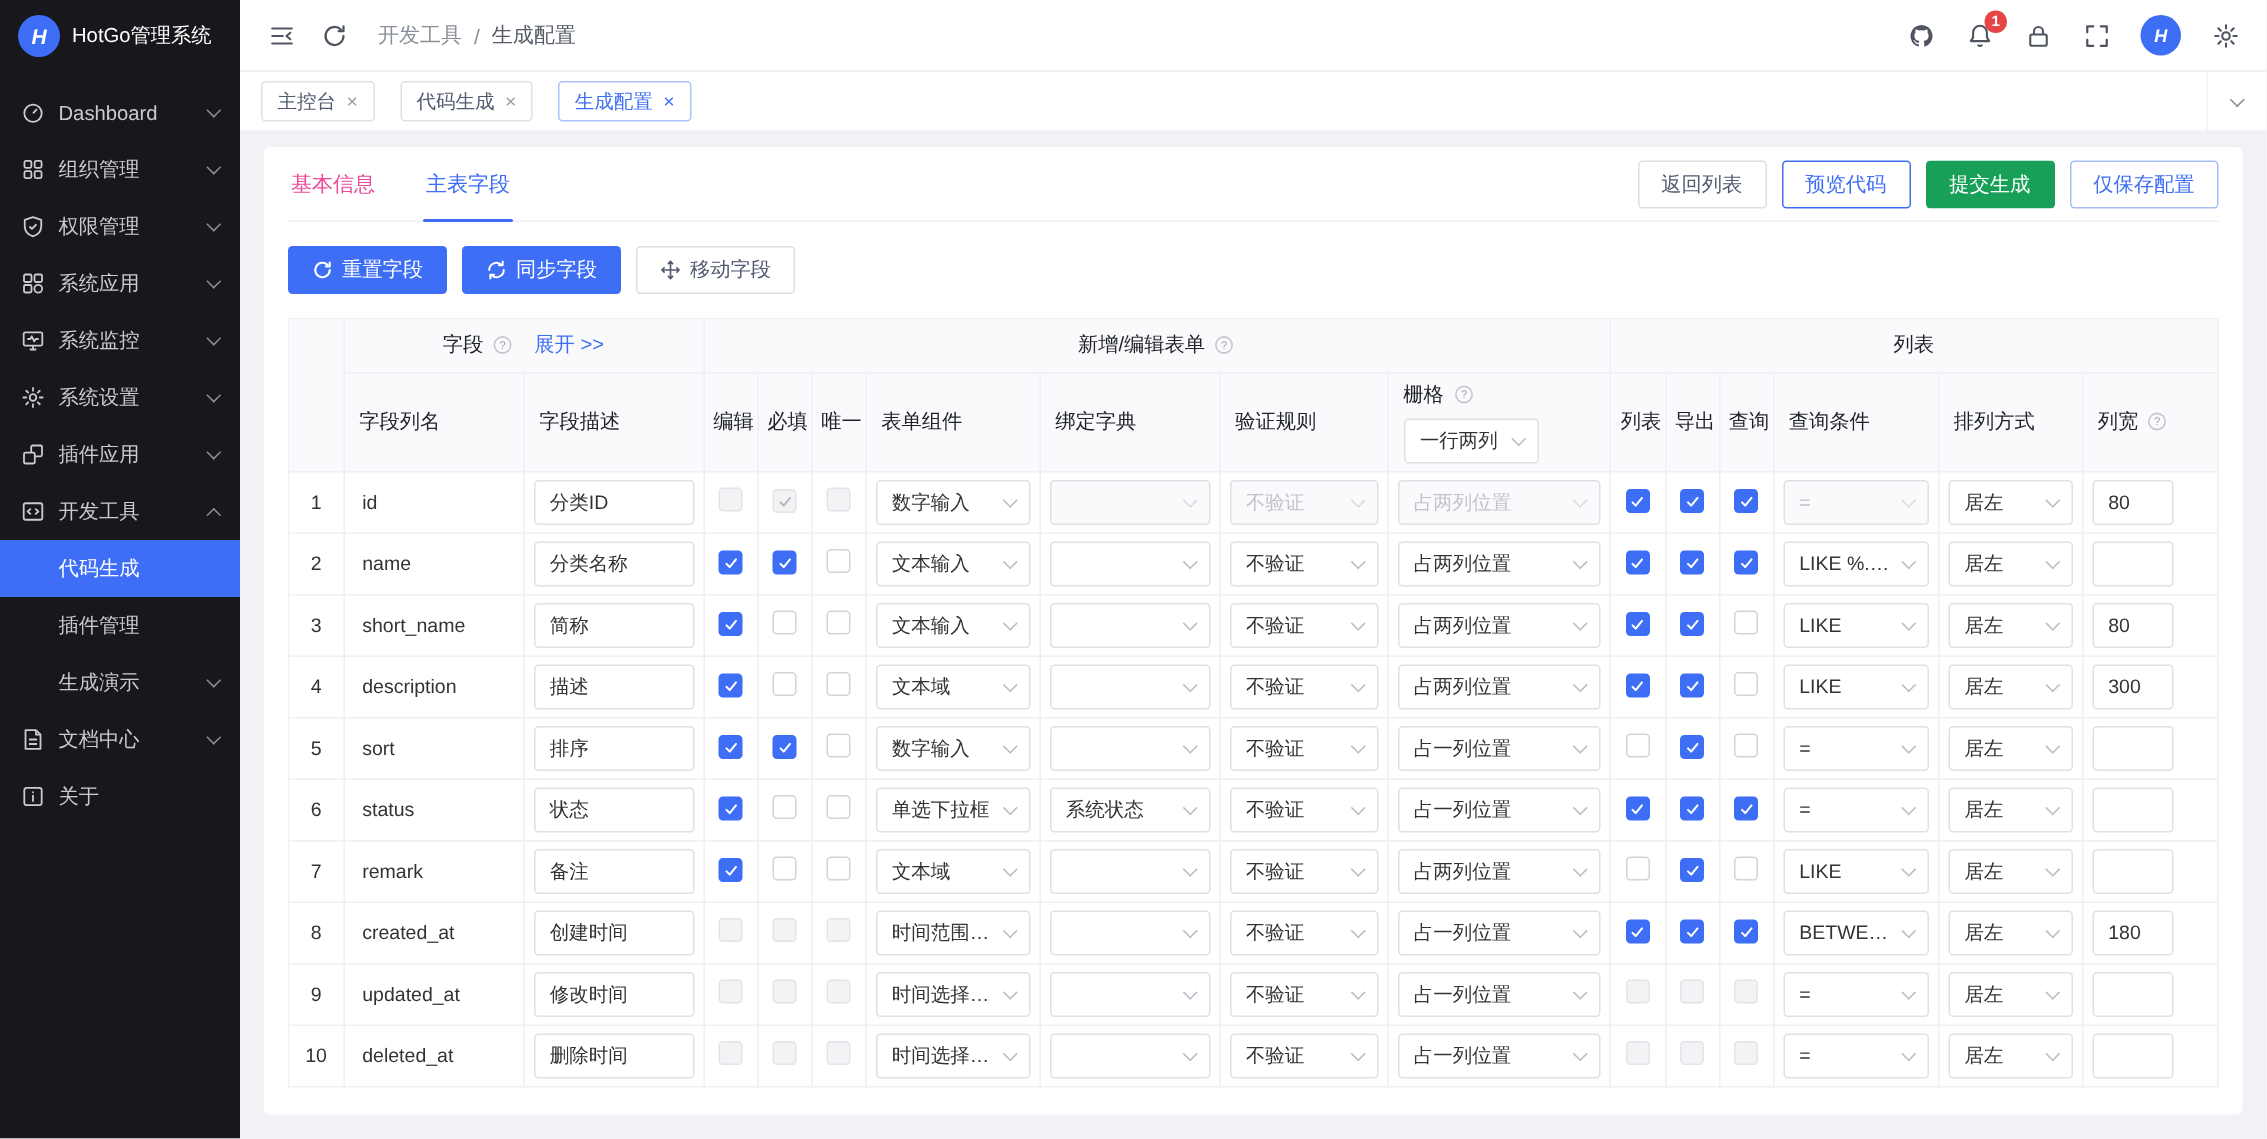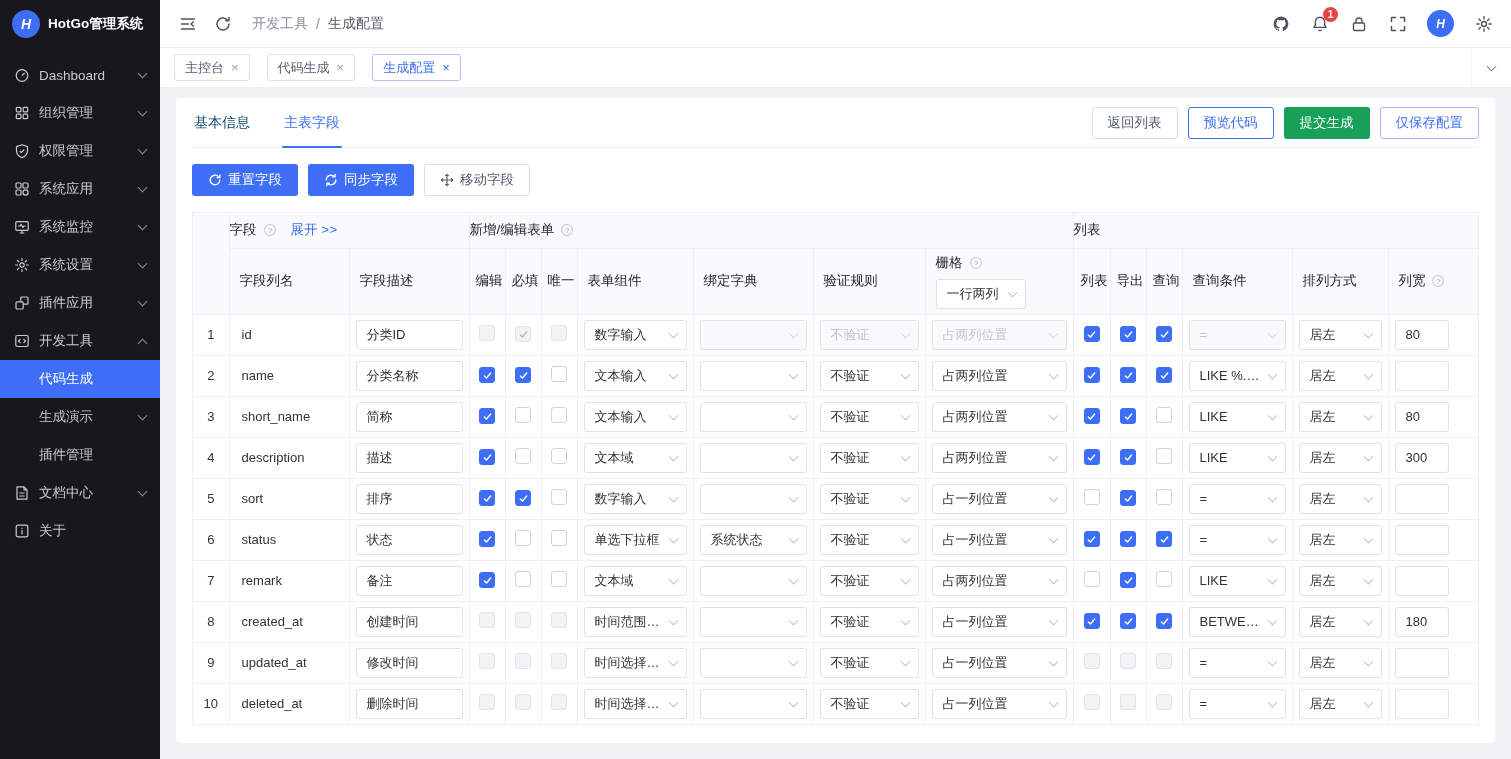--- a/index.html
+++ b/index.html
@@ -7,21 +7,21 @@
     font-family:"Liberation Sans","DejaVu Sans",sans-serif;font-size:14px;color:#333;background:#f0f2f5}
   :root{--primary:#3d6ef5;--success:#18a058;--danger:#e54545;--border:#e0e0e6;--line:#efeff5}
 
   .app{display:flex;width:100%;height:100%}
 
   
   .sidebar{width:160px;background:#18181c;flex:none;display:flex;flex-direction:column;color:#c9cbd1}
   .logo{height:48px;display:flex;align-items:center;gap:8px;padding:0 12px;color:#fff;flex:none}
   .logo-mark{width:28px;height:28px;border-radius:50%;background:var(--primary);color:#fff;display:flex;
     align-items:center;justify-content:center;font-weight:bold;font-size:14px;font-style:italic}
-  .logo-text{font-size:13.5px;font-weight:700;white-space:nowrap}
+  .logo-text{font-size:13.5px;font-weight:400;white-space:nowrap}
   .menu{flex:1;padding-top:8px;overflow:hidden}
   .menu-item{height:38px;display:flex;align-items:center;gap:9px;padding:0 14px;font-size:13.5px;cursor:pointer}
   .menu-item .micon{width:16px;height:16px;flex:none;display:flex;align-items:center;justify-content:center}
   .menu-item .micon svg{width:16px;height:16px}
   .menu-item .mlabel{flex:1;white-space:nowrap;overflow:hidden}
   .menu-item.child{padding-left:39px}
   .menu-item.active{background:var(--primary);color:#fff}
   .chev{width:7px;height:7px;border-right:1.3px solid #8a8d94;border-bottom:1.3px solid #8a8d94;
     transform:rotate(45deg);margin-top:-3px;flex:none}
   .chev.up{transform:rotate(-135deg);margin-top:4px}
@@ -49,21 +49,21 @@
   .ptab.active{color:var(--primary);border-color:#adc2f9}
   .ptab.active .x{color:var(--primary)}
   .tab-chevron{position:absolute;right:0;top:0;width:40px;height:39px;display:flex;align-items:center;
     justify-content:center;cursor:pointer;border-left:1px solid #f1f2f5}
   .tab-chevron .chev{border-color:#8a8d94}
 
   .content{flex:1;padding:10px 16px 16px;min-height:0}
   .card{background:#fff;border-radius:4px;height:100%;padding:0 16px 16px;overflow:hidden}
 
   .card-head{display:flex;align-items:center;border-bottom:1px solid var(--line);height:50px}
-  .ctab{font-size:14px;color:#0c4a6e;margin-right:30px;height:100%;display:flex;align-items:center;
+  .ctab{font-size:14px;color:#ec4899;margin-right:30px;height:100%;display:flex;align-items:center;
     position:relative;cursor:pointer;padding:0 2px}
   .ctab.active{color:var(--primary)}
   .ctab.active::after{content:"";position:absolute;left:0;right:0;bottom:-1px;height:2px;background:var(--primary);border-radius:2px}
   .card-actions{margin-left:auto;display:flex;gap:10px}
 
   .btn{height:32px;padding:0 15px;border-radius:3px;font-size:13.5px;display:inline-flex;align-items:center;
     gap:6px;cursor:pointer;border:1px solid transparent;background:#fff;white-space:nowrap}
   .btn .bicon{display:flex;width:14px;height:14px}
   .btn .bicon svg{width:14px;height:14px}
   .btn.plain{border-color:#dcdee2;color:#515a6e}
@@ -72,21 +72,21 @@
   .btn.primary-outline-light{border-color:#a5bcf8;color:var(--primary)}
   .btn.success{background:var(--success);color:#fff}
 
   .toolbar{display:flex;gap:10px;margin-top:16px}
 
   
   .table-wrap{margin-top:16px;border-top:1px solid var(--line);border-left:1px solid var(--line)}
   table{border-collapse:collapse;table-layout:fixed;width:100%}
   th,td{border-right:1px solid var(--line);border-bottom:1px solid var(--line)}
   thead th{background:#fafafc;color:#1d2129;font-size:13.5px;font-weight:500}
-  .gh th{height:35px;text-align:left}
+  .gh th{height:35px;text-align:center}
   .ghc{display:inline-flex;align-items:center;gap:6px;justify-content:center}
   .help{display:inline-flex;width:14px;height:14px}
   .help svg{width:14px;height:14px}
   .expand-link{color:var(--primary);cursor:pointer;text-decoration:none;margin-left:8px;font-weight:400}
   .ch th{height:66px;vertical-align:middle;text-align:left;padding:0 10px}
   .ch th.c{text-align:right;padding:0 2px}
   .grid-th .gt-top{display:flex;align-items:center;gap:6px;margin-bottom:7px}
   .sel{position:relative;display:flex;align-items:center;height:30px;border:1px solid var(--border);
     border-radius:3px;padding:0 22px 0 10px;background:#fff;font-size:13px;color:#333;width:100%;cursor:pointer}
   .sel .val{flex:1;overflow:hidden;text-overflow:ellipsis;white-space:nowrap}
@@ -200,25 +200,25 @@
               <path d="M6.2 6.4L4.4 8l1.8 1.6M9.8 6.4L11.6 8l-1.8 1.6"></path>
             </svg>
           </span>
           <span class="mlabel">开发工具</span>
           <span class="chev up"></span>
         </div>
         <div class="menu-item child active">
           <span class="mlabel">代码生成</span>
         </div>
         <div class="menu-item child">
+          <span class="mlabel">插件管理</span>
+        </div>
+        <div class="menu-item child">
           <span class="mlabel">生成演示</span>
           <span class="chev"></span>
-        </div>
-        <div class="menu-item child">
-          <span class="mlabel">插件管理</span>
         </div>
         <div class="menu-item">
           <span class="micon">
             <svg viewBox="0 0 16 16" fill="none" stroke="currentColor" stroke-width="1.2" stroke-linejoin="round">
               <path d="M3 1.8h7l3 3v9.4H3z"></path>
               <path d="M10 1.8v3h3M5.3 8h5.4M5.3 11h5.4"></path>
             </svg>
           </span>
           <span class="mlabel">文档中心</span>
           <span class="chev"></span>

